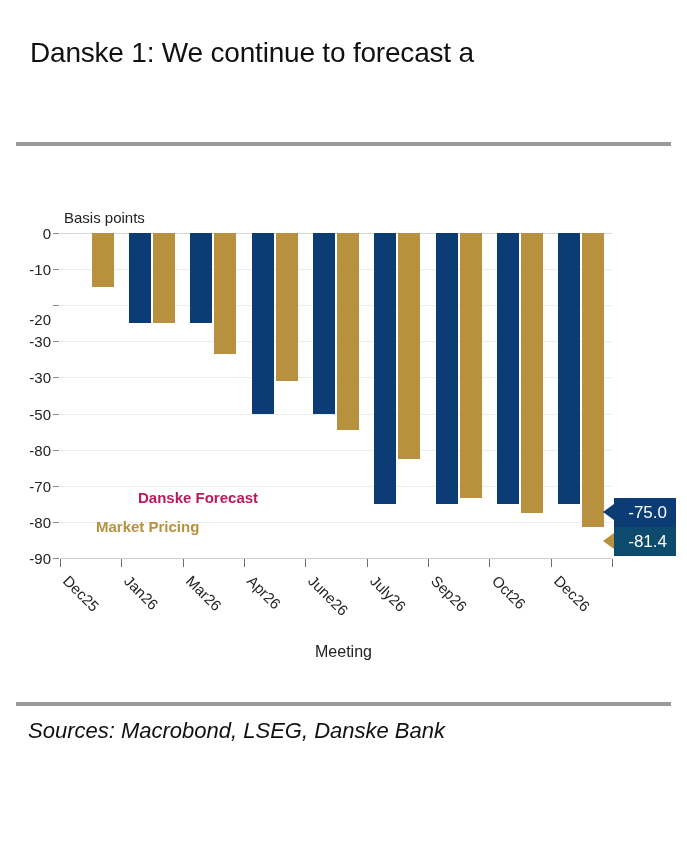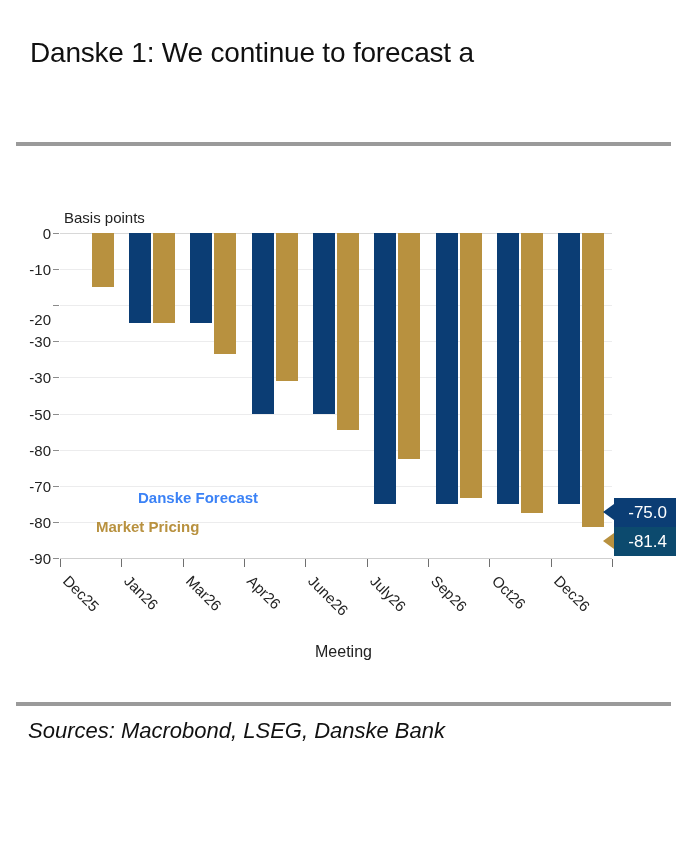--- a/index.html
+++ b/index.html
@@ -150,21 +150,21 @@
     color: #222222;
   }
 
   
   .legend-label {
     position: absolute;
     font-size: 15px;
     font-weight: bold;
     white-space: nowrap;
   }
-  .legend-danske { color: #3b82f6; }
+  .legend-danske { color: #be185d; }
   .legend-market { color: #b8913f; }
 
   
   .callout {
     position: absolute;
     height: 29px;
     line-height: 29px;
     padding: 0 9px 0 6px;
     font-size: 17px;
     color: #ffffff;

